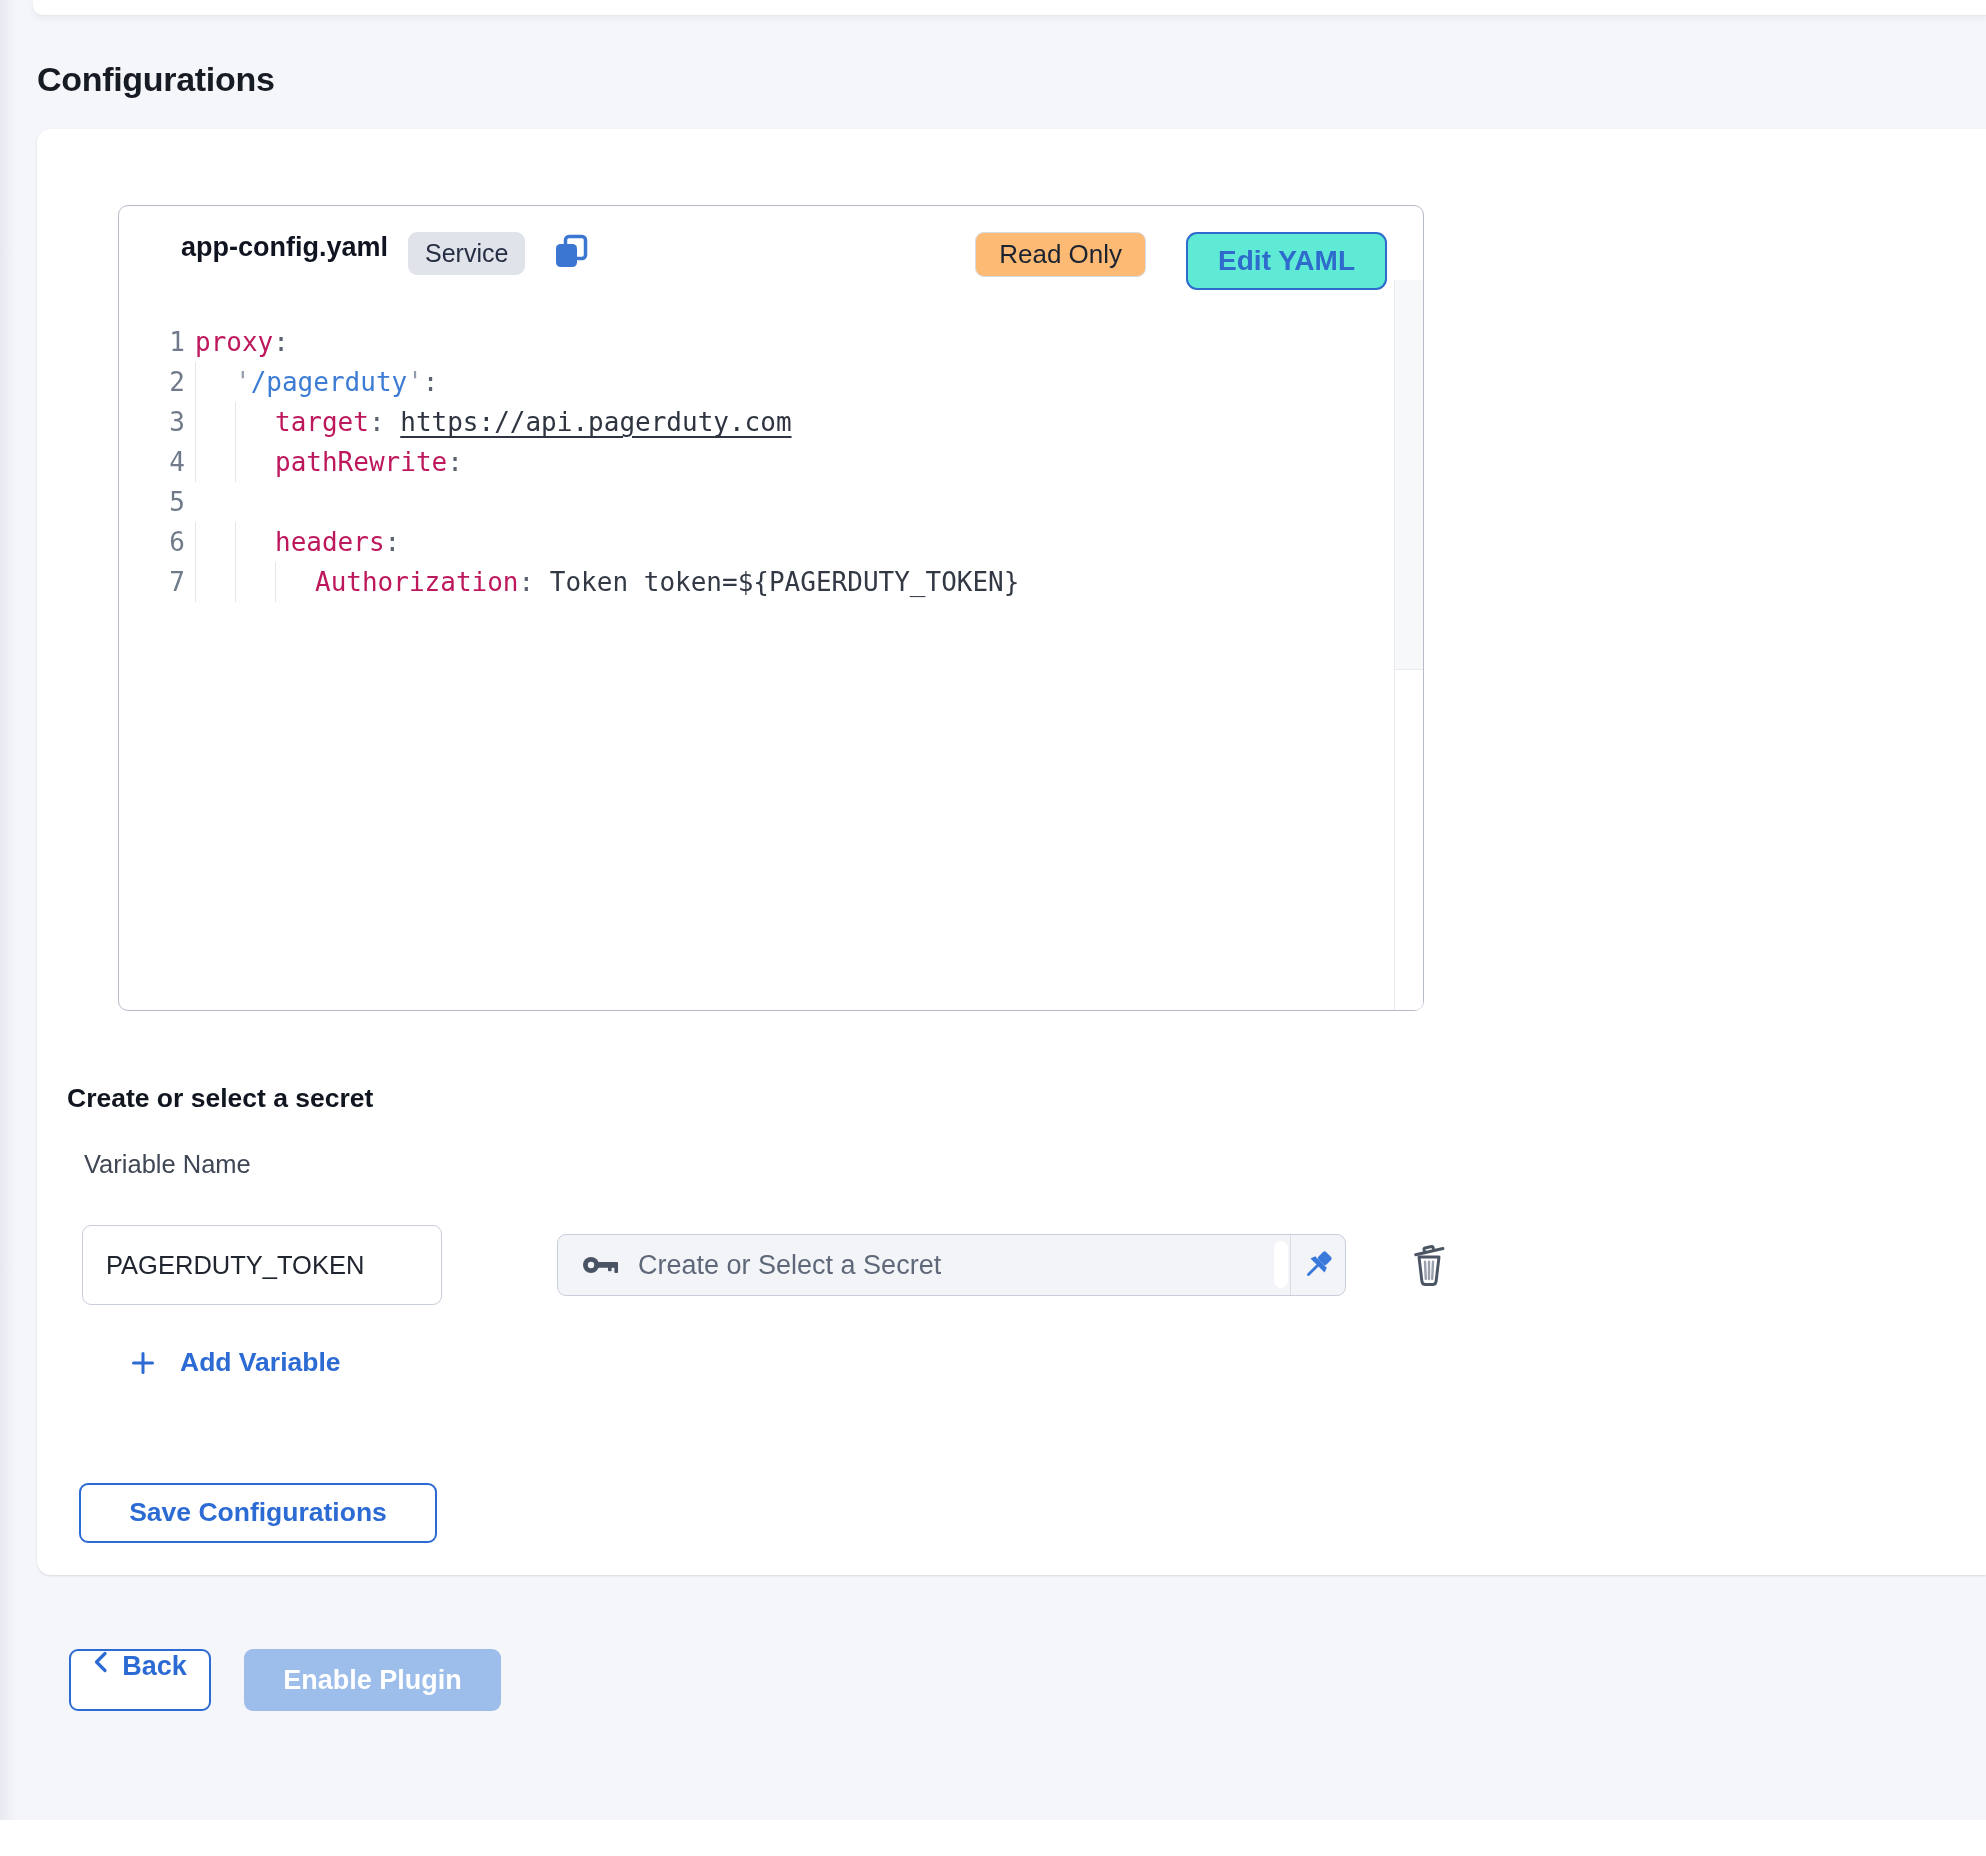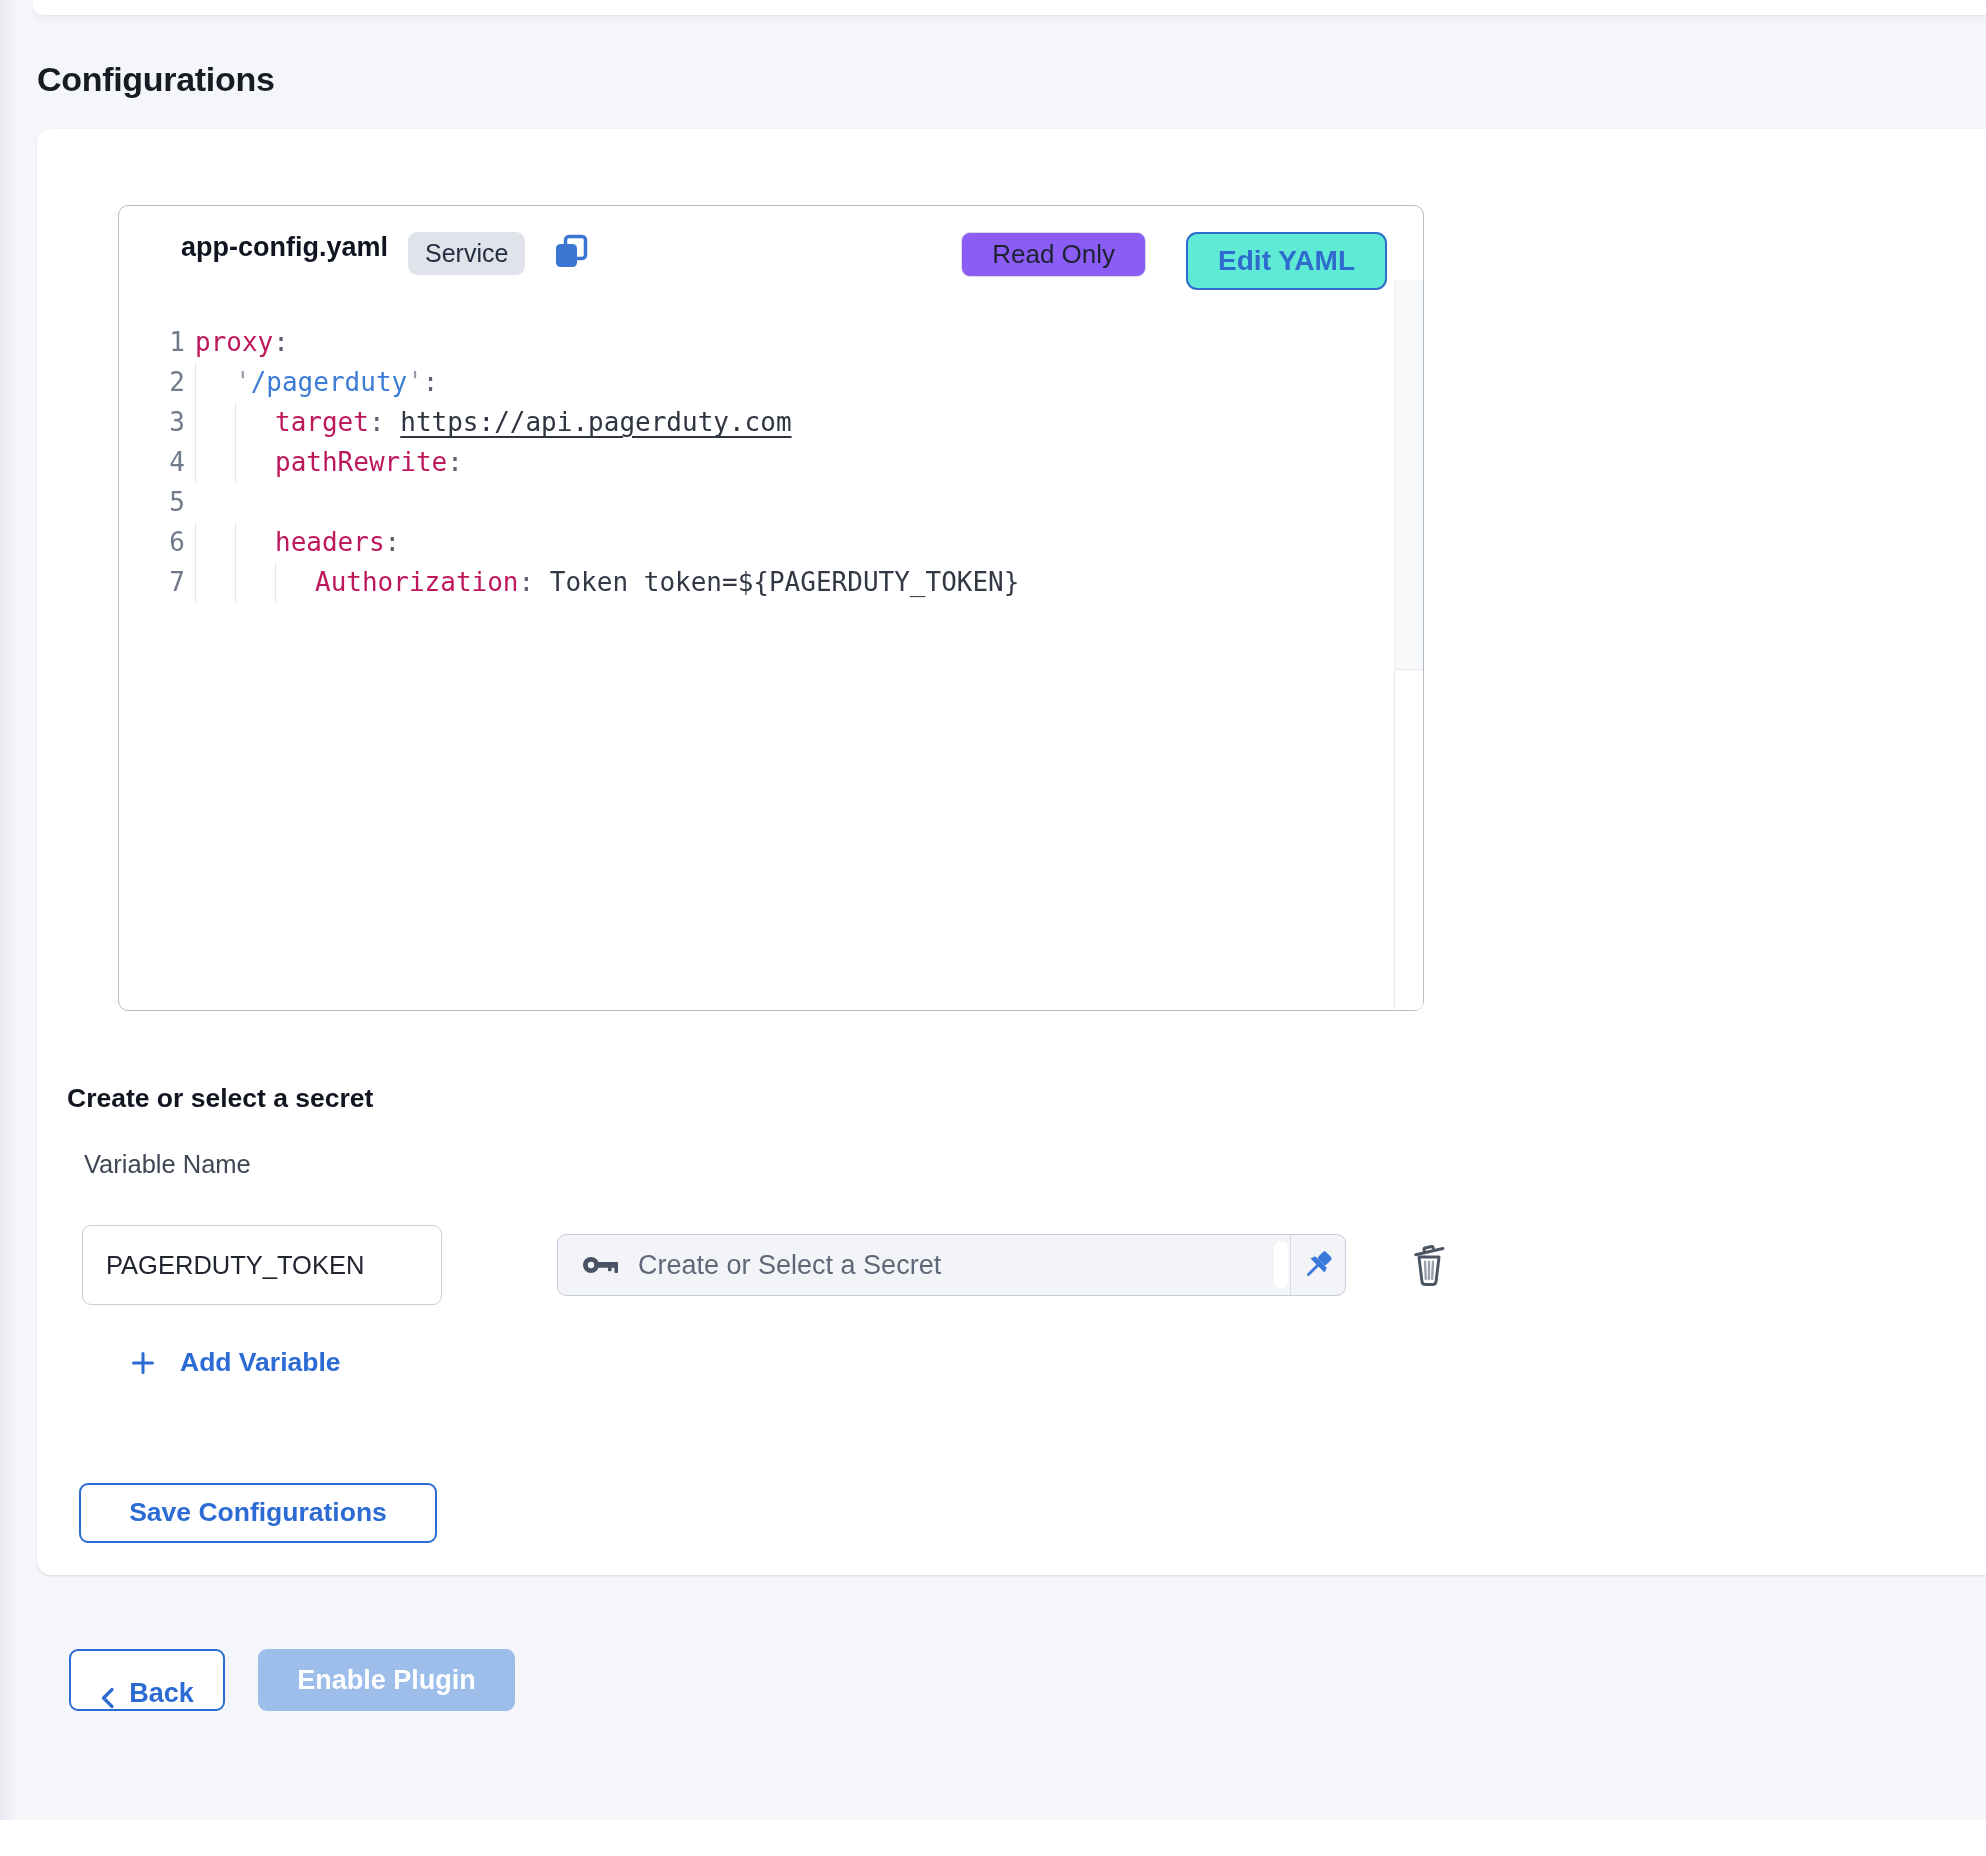--- a/index.html
+++ b/index.html
@@ -29,22 +29,22 @@
 
   
   .editor-card { position:relative; margin:0 0 0 81px; top:76px; width:1306px; height:806px;
     border:1.5px solid #b5bbc7; border-radius:10px; background:#fff; }
   .editor-header { display:flex; align-items:flex-start; padding:26px 36px 0 62px; }
   .editor-filename { font-size:27px; font-weight:bold; color:#0f1420; }
   .service-badge { margin-left:20px; background:#e1e3ea; color:#252e42; font-size:25px;
     padding:7px 17px; border-radius:9px; }
   .copy-btn { margin-left:26px; background:none; border:none; cursor:pointer; display:flex; align-items:center; }
   .header-spacer { flex:1; }
-  .read-only-badge { font-size:26px; color:#1b2230; background:#8b5cf6; border:1.5px solid #d8dbe2;
-    padding:6px 30px; border-radius:9px; }
+  .read-only-badge { font-size:26px; color:#1b2230; background:#fdba74; border:1.5px solid #d8dbe2;
+    padding:6px 23px; border-radius:9px; }
   .edit-yaml-btn { margin-left:40px; font-size:28px; font-weight:bold; color:#2e6bcc;
     border:2.5px solid #2e6bcc; border-radius:11px; padding:11px 30px; background:#5eead4; cursor:pointer;
     font-family:"Liberation Sans", sans-serif; }
 
   .code-area { margin-top:32px; }
   .code-line { display:flex; height:40px; font-family:"DejaVu Sans Mono", monospace; font-size:26px; line-height:40px; }
   .ln { flex:none; width:50px; margin-left:16px; text-align:right; color:#707a8a; }
   .code-content { display:flex; margin-left:10px; }
   .guide { flex:none; width:40px; border-left:1px solid #e2e5eb; }
   .code-text { white-space:pre; }
@@ -80,22 +80,22 @@
   .add-variable { margin:42px 0 0 94px; display:inline-flex; align-items:center; gap:25px;
     color:#2b6bd3; font-size:26.5px; font-weight:bold; background:none; border:none; cursor:pointer;
     font-family:"Liberation Sans", sans-serif; }
 
   .save-btn { display:block; margin:104px 0 0 42px; width:358px; height:60px;
     border:2.5px solid #2b6bd3; border-radius:9px; background:#fff; color:#2b6bd3;
     font-size:26.5px; font-weight:bold; cursor:pointer; font-family:"Liberation Sans", sans-serif; }
 
   
   .footer-row { margin:74px 0 0 65px; display:flex; gap:33px; }
-  .back-btn { width:156px; height:62px; border:2.5px solid #2b6bd3; border-radius:9px; background:#fff;
-    color:#2b6bd3; font-size:27px; font-weight:bold; display:flex; align-items:flex-end; justify-content:center;
+  .back-btn { width:142px; height:62px; border:2.5px solid #2b6bd3; border-radius:9px; background:#fff;
+    color:#2b6bd3; font-size:27px; font-weight:bold; display:flex; align-items:flex-start; justify-content:center;
     gap:14px; cursor:pointer; font-family:"Liberation Sans", sans-serif; }
   .enable-btn { width:257px; height:62px; background:#9dbdea; border:none; border-radius:9px;
     color:#ffffff; font-size:27px; font-weight:bold; cursor:default; font-family:"Liberation Sans", sans-serif; }
 </style>
 </head>
 <body>
 
 <div class="page-bg"></div>
 <div class="left-shade"></div>
 <div class="top-bar"></div>

